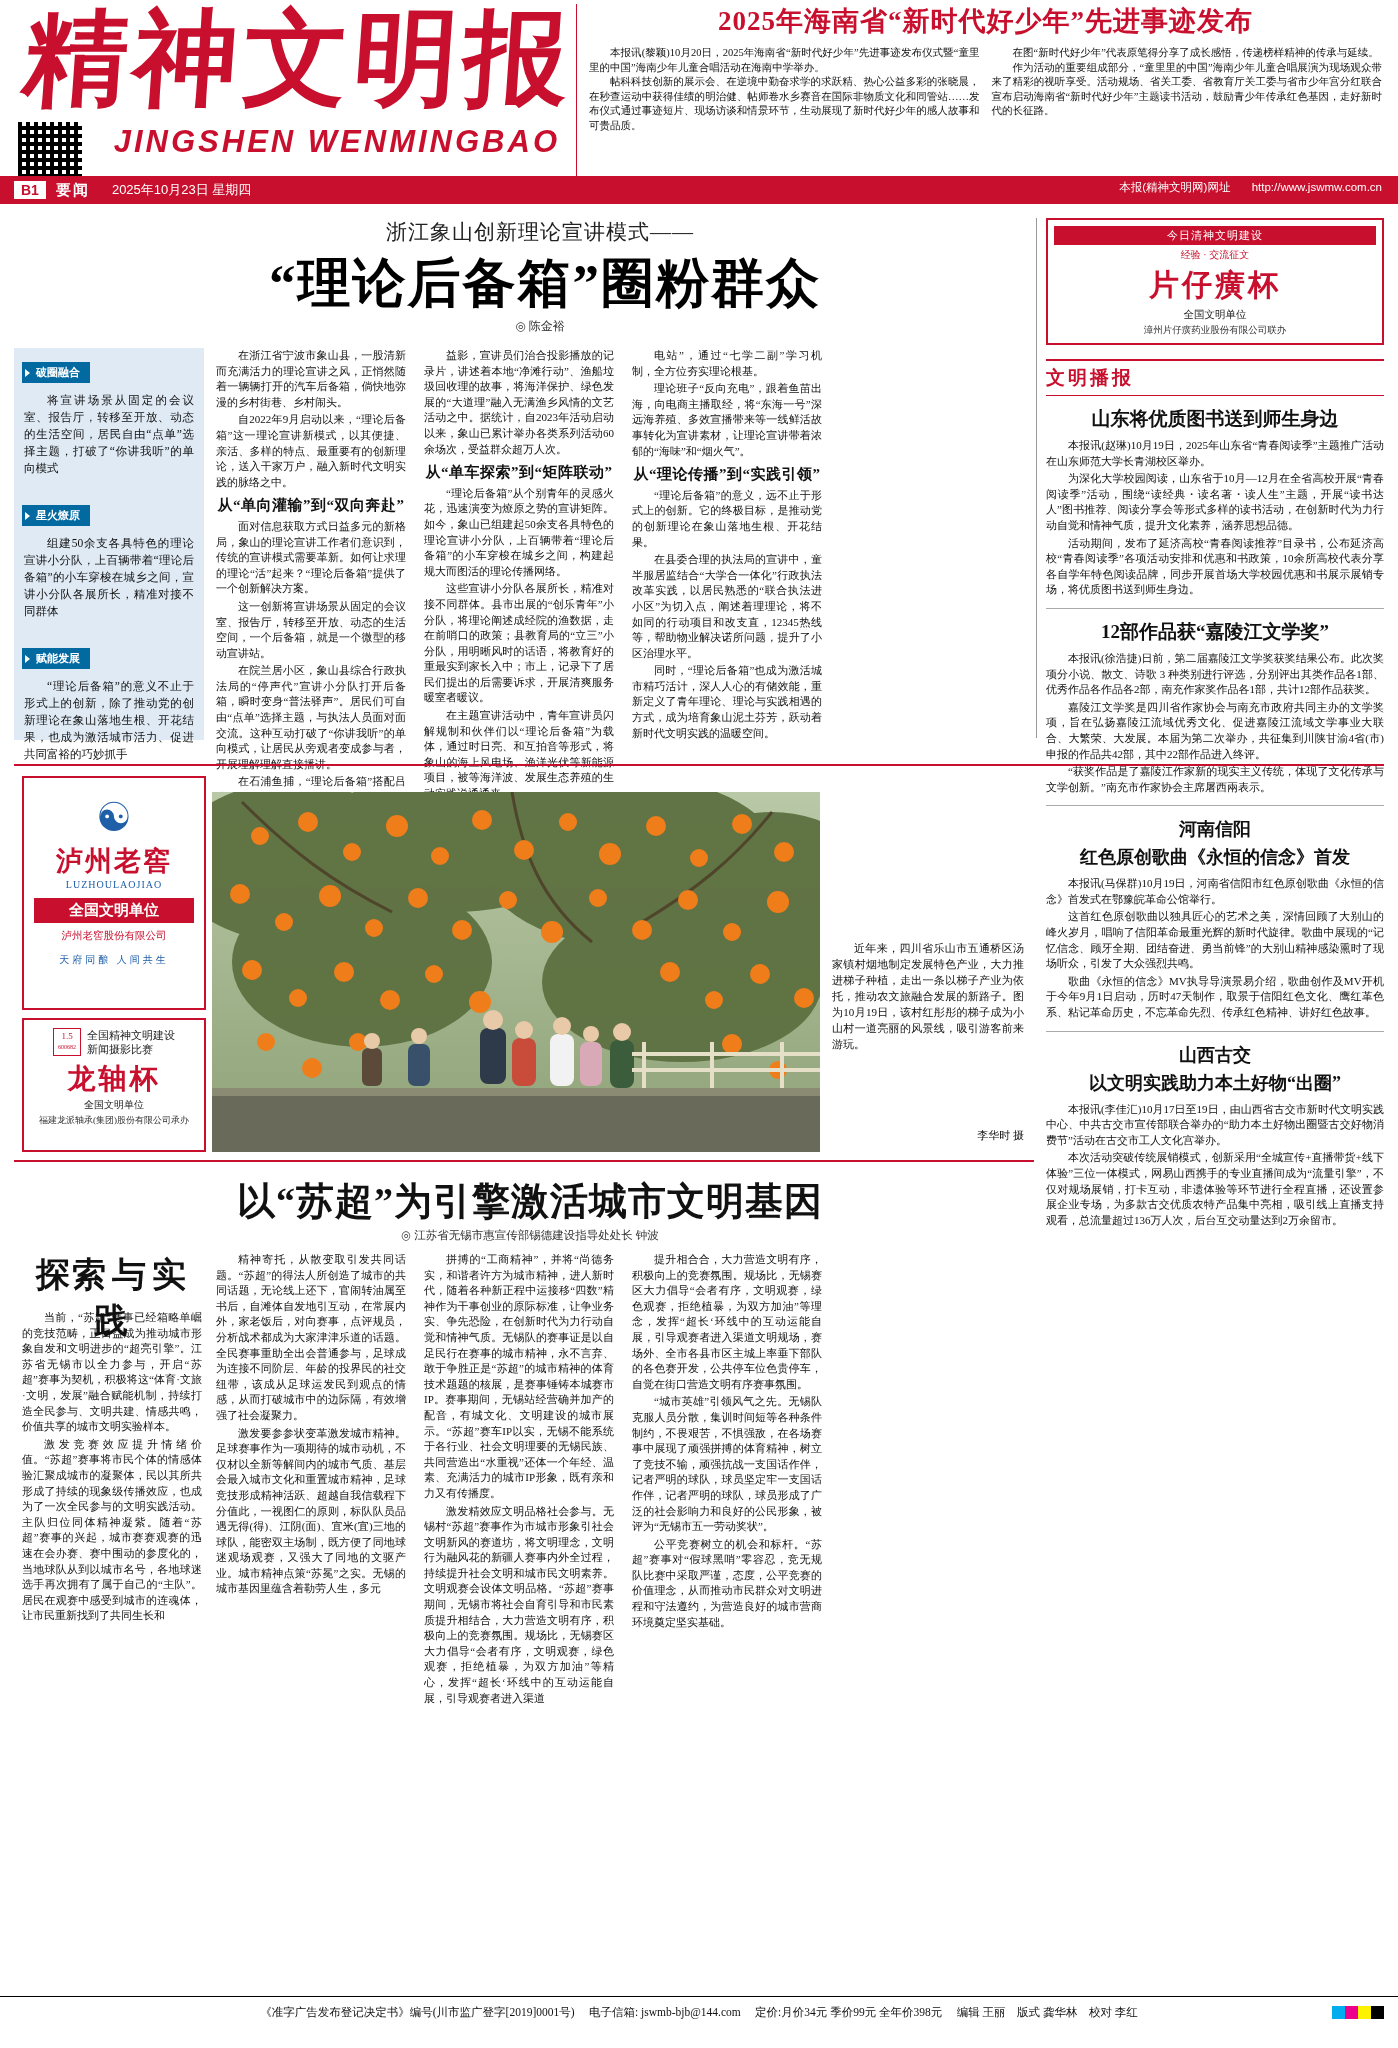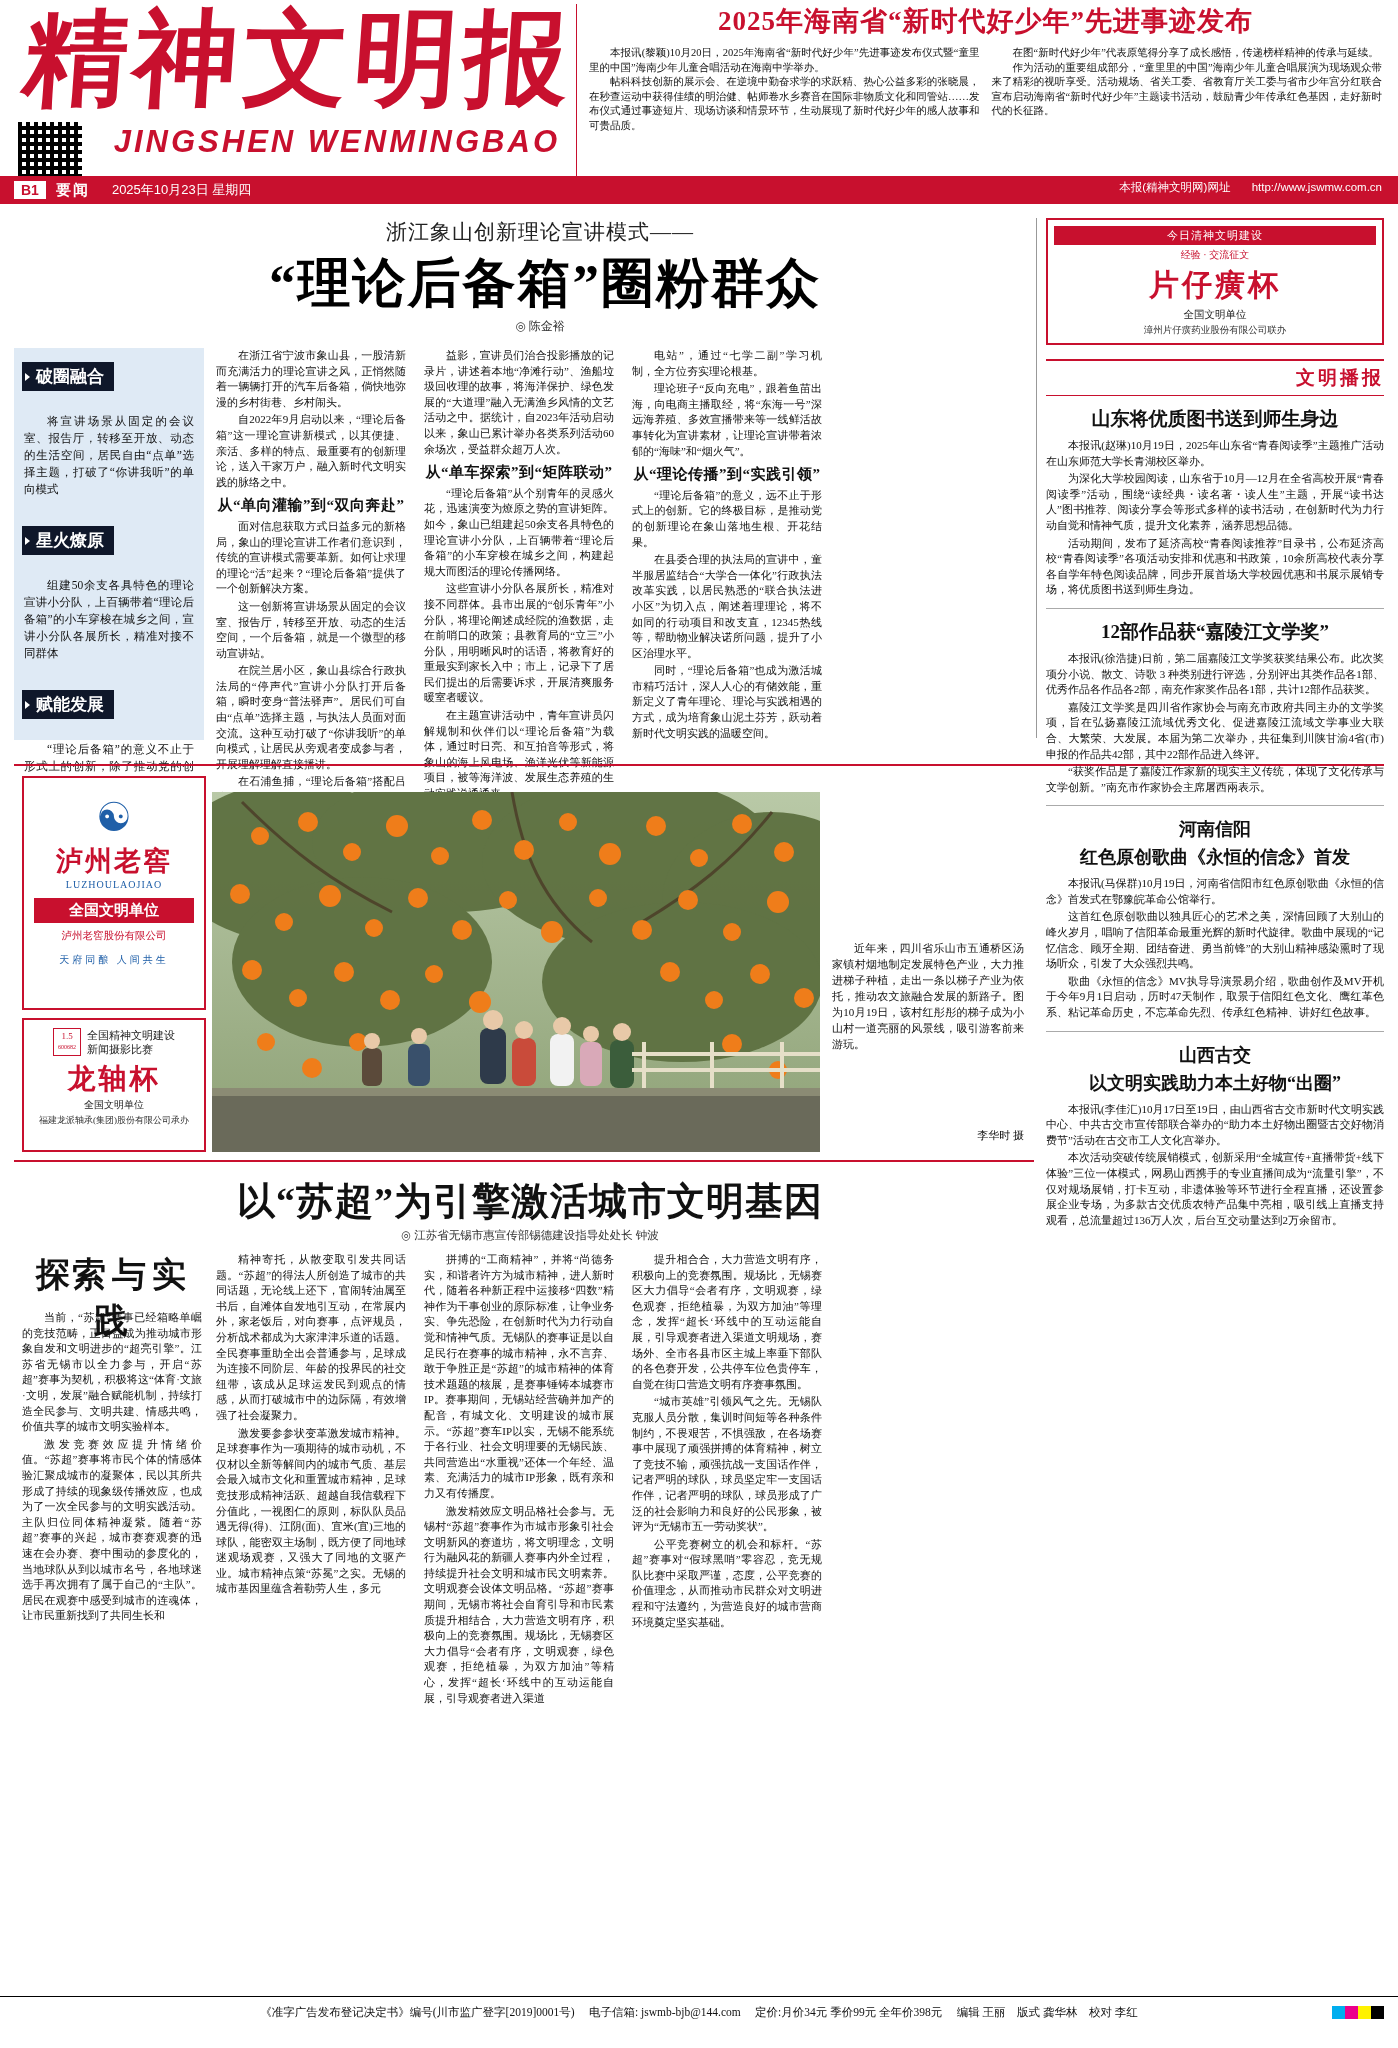--- a/index.html
+++ b/index.html
@@ -52,42 +52,42 @@
   .bar-right{position:absolute;right:16px;top:180px;color:#fff;font-size:11.5px;font-family:"Liberation Sans",sans-serif;}
   .bar-right a{color:#fff;text-decoration:none;margin-left:12px;padding-left:6px;}
 
   
   .shoulder{position:absolute;left:210px;top:218px;width:660px;text-align:center;font-size:21px;color:#222;letter-spacing:1px;}
   .headline{position:absolute;left:150px;top:248px;width:790px;text-align:center;font-size:53px;font-weight:bold;letter-spacing:2px;color:#000;}
   .byline{position:absolute;left:210px;top:318px;width:660px;text-align:center;font-size:12px;color:#333;}
 
   
   .sidebox{position:absolute;left:14px;top:348px;width:190px;height:392px;background:#dfeaf5;}
-  .sidebox .tag{margin:14px 0 22px 8px;display:inline-block;background:#0f172a;color:#fff;font-size:17px;font-weight:bold;padding:3px 10px 3px 14px;position:relative;}
+  .sidebox .tag{margin:14px 0 9px 8px;display:inline-block;background:#0369a1;color:#fff;font-size:11px;font-weight:bold;padding:3px 10px 3px 14px;position:relative;}
   .sidebox .tag:before{content:"";position:absolute;left:3px;top:50%;transform:translateY(-50%);border-left:5px solid #fff;border-top:4px solid transparent;border-bottom:4px solid transparent;}
   .sidebox p{margin:0 10px 14px 10px;font-size:11.5px;line-height:17px;text-align:justify;text-indent:2em;}
 
   
   .col{position:absolute;font-size:11px;line-height:15.6px;text-align:justify;}
   .col p{margin:0 0 2px 0;text-indent:2em;}
   .col h4{margin:8px 0 5px 0;font-size:15px;font-weight:bold;text-align:center;letter-spacing:0.5px;}
   .c1{left:216px;top:348px;width:190px;}
   .c2{left:424px;top:348px;width:190px;}
   .c3{left:632px;top:348px;width:190px;}
 
   
   .rail{position:absolute;left:1046px;top:218px;width:338px;}
   .award-box{border:2px solid #c8102e;padding:6px;text-align:center;}
   .award-top{background:#c8102e;color:#fff;font-size:11px;padding:2px 0;letter-spacing:1px;}
   .award-sub{font-size:10px;color:#c8102e;margin:3px 0;}
   .award-main{font-size:30px;font-weight:bold;color:#c8102e;letter-spacing:3px;margin:2px 0;}
   .award-small{font-size:10.5px;color:#222;}
   .award-org{font-size:9.5px;color:#333;margin-top:2px;}
 
-  .rail-head{margin-top:14px;border-top:2px solid #c8102e;border-bottom:1px solid #c8102e;padding:4px 0;text-align:right;color:#c8102e;font-size:19px;font-weight:bold;letter-spacing:3px;}
+  .rail-head{margin-top:14px;border-top:2px solid #c8102e;border-bottom:1px solid #c8102e;padding:4px 0;text-align:left;color:#c8102e;font-size:19px;font-weight:bold;letter-spacing:3px;}
   .rail-art{margin-top:10px;}
   .rail-art h3{margin:0 0 6px 0;font-size:19px;font-weight:bold;text-align:center;line-height:26px;}
   .rail-art h3.two{font-size:18px;}
   .rail-art p{margin:0 0 2px 0;font-size:11px;line-height:15.6px;text-align:justify;text-indent:2em;}
   .rail-sep{border-top:1px solid #aaa;margin:10px 0;}
 
   
   .hr-red{position:absolute;left:14px;width:1370px;border-top:2px solid #c8102e;}
   .adbox{position:absolute;left:22px;top:776px;width:180px;height:230px;border:2px solid #c8102e;background:#fff;text-align:center;}
   .ad-logo{margin-top:16px;font-size:40px;color:#1f5fa8;}

